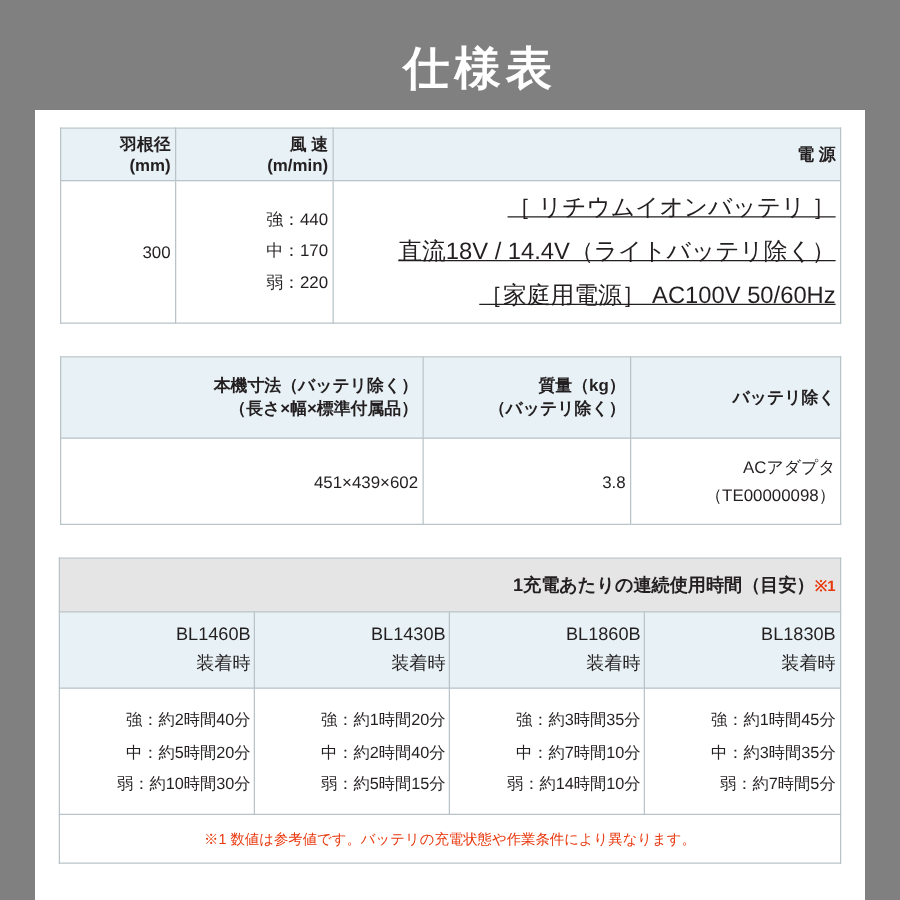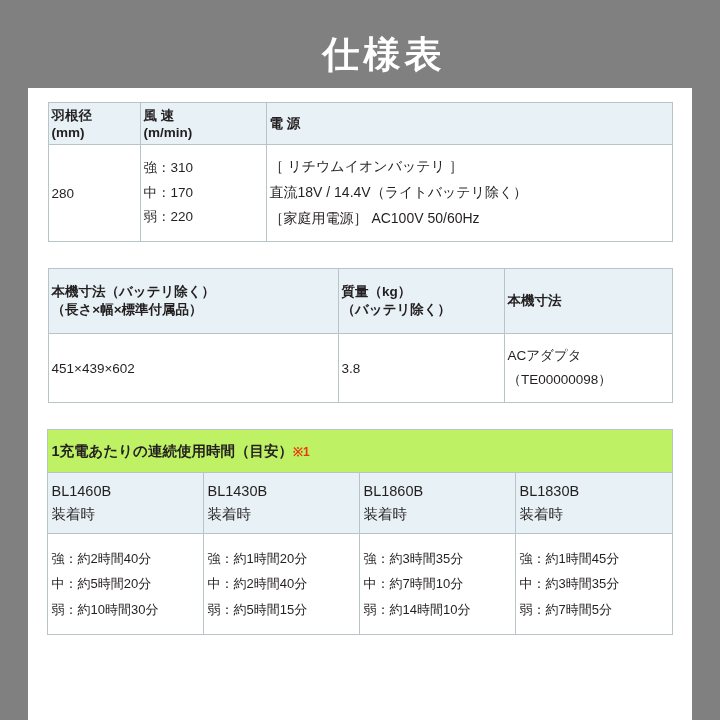--- a/index.html
+++ b/index.html
@@ -62,21 +62,21 @@
   }
 
   table {
     border-collapse: collapse;
     width: 624px;
     margin: 0 auto;
     table-layout: fixed;
   }
   table td, table th {
     border: 1px solid #b9c4c9;
-    text-align: left;
+    text-align: right;
     vertical-align: middle;
     color: #231f20;
     font-size: 13.5px;
     padding: 4px 3px;
   }
   .hdr {
     background: #e8f1f5;
     font-weight: bold;
     font-size: 14.5px;
   }
@@ -85,36 +85,36 @@
     font-weight: bold;
   }
 
   
   .t1 { margin-top: 6px; }
   .t1 .c1 { width: 92px; }
   .t1 .c2 { width: 126px; }
   .t1 .c3 { width: 406px; }
   .t1 .body td { height: 88px; }
   .t1 .speeds div { line-height: 1.85; font-size: 13.5px; }
-  .t1 .power div { line-height: 1.85; font-size: 14px; }
+  .t1 .power div { line-height: 1.85; font-size: 19px; text-decoration: underline; }
 
   
   .t2 { margin-top: 26px; }
   .t2 .c1 { width: 290px; }
   .t2 .c2 { width: 166px; }
   .t2 .c3 { width: 168px; }
   .t2 .hdr td { height: 56px; }
   .t2 .body td { height: 60px; }
   .t2 .stacked div { line-height: 1.75; }
 
   
   .t3 { margin-top: 26px; }
   .t3 .c { width: 156px; }
   .t3 .title td {
-    background: #bef264;
+    background: #e5e5e5;
     font-weight: bold;
     font-size: 14.5px;
     height: 34px;
   }
   .t3 .subhdr td {
     background: #e8f1f5;
     font-weight: normal;
     height: 52px;
     font-size: 14.5px;
   }
@@ -164,23 +164,23 @@
             <span class="sub">羽根径</span>
             <span class="sub">(mm)</span>
           </td>
           <td>
             <span class="sub">風 速</span>
             <span class="sub">(m/min)</span>
           </td>
           <td>電 源</td>
         </tr>
         <tr class="body">
-          <td>280</td>
+          <td>300</td>
           <td class="speeds">
-            <div>強：310</div>
+            <div>強：440</div>
             <div>中：170</div>
             <div>弱：220</div>
           </td>
           <td class="power">
             <div>［ リチウムイオンバッテリ ］</div>
             <div>直流18V / 14.4V（ライトバッテリ除く）</div>
             <div>［家庭用電源］ AC100V 50/60Hz</div>
           </td>
         </tr>
       </tbody>
@@ -195,21 +195,21 @@
       <tbody>
         <tr class="hdr">
           <td>
             <span class="sub">本機寸法（バッテリ除く）</span>
             <span class="sub">（長さ×幅×標準付属品）</span>
           </td>
           <td>
             <span class="sub">質量（kg）</span>
             <span class="sub">（バッテリ除く）</span>
           </td>
-          <td>本機寸法</td>
+          <td>バッテリ除く</td>
         </tr>
         <tr class="body">
           <td>451×439×602</td>
           <td>3.8</td>
           <td class="stacked">
             <div>ACアダプタ</div>
             <div>（TE00000098）</div>
           </td>
         </tr>
       </tbody>
@@ -261,17 +261,20 @@
             <div>強：約3時間35分</div>
             <div>中：約7時間10分</div>
             <div>弱：約14時間10分</div>
           </td>
           <td>
             <div>強：約1時間45分</div>
             <div>中：約3時間35分</div>
             <div>弱：約7時間5分</div>
           </td>
         </tr>
+        <tr class="note">
+          <td colspan="4">※1 数値は参考値です。バッテリの充電状態や作業条件により異なります。</td>
+        </tr>
       </tbody>
     </table>
 
   </div>
 </div>
 
 </body></html>

